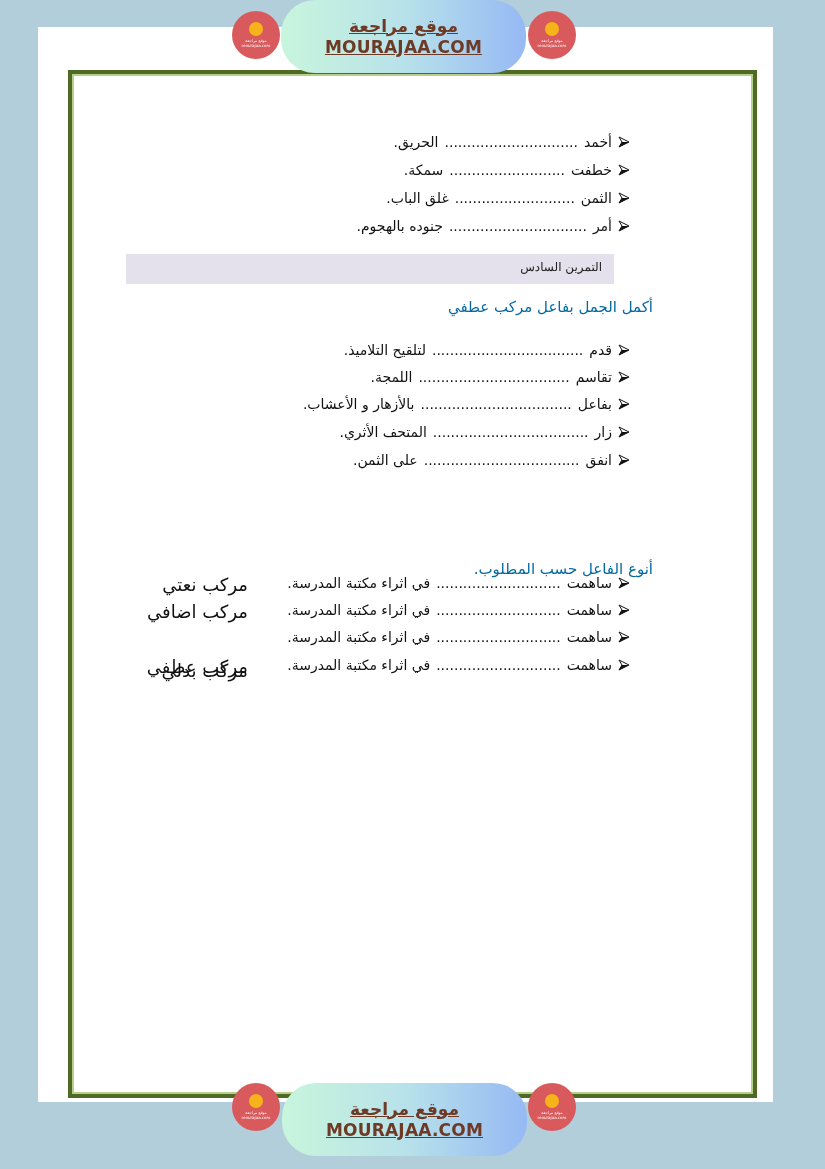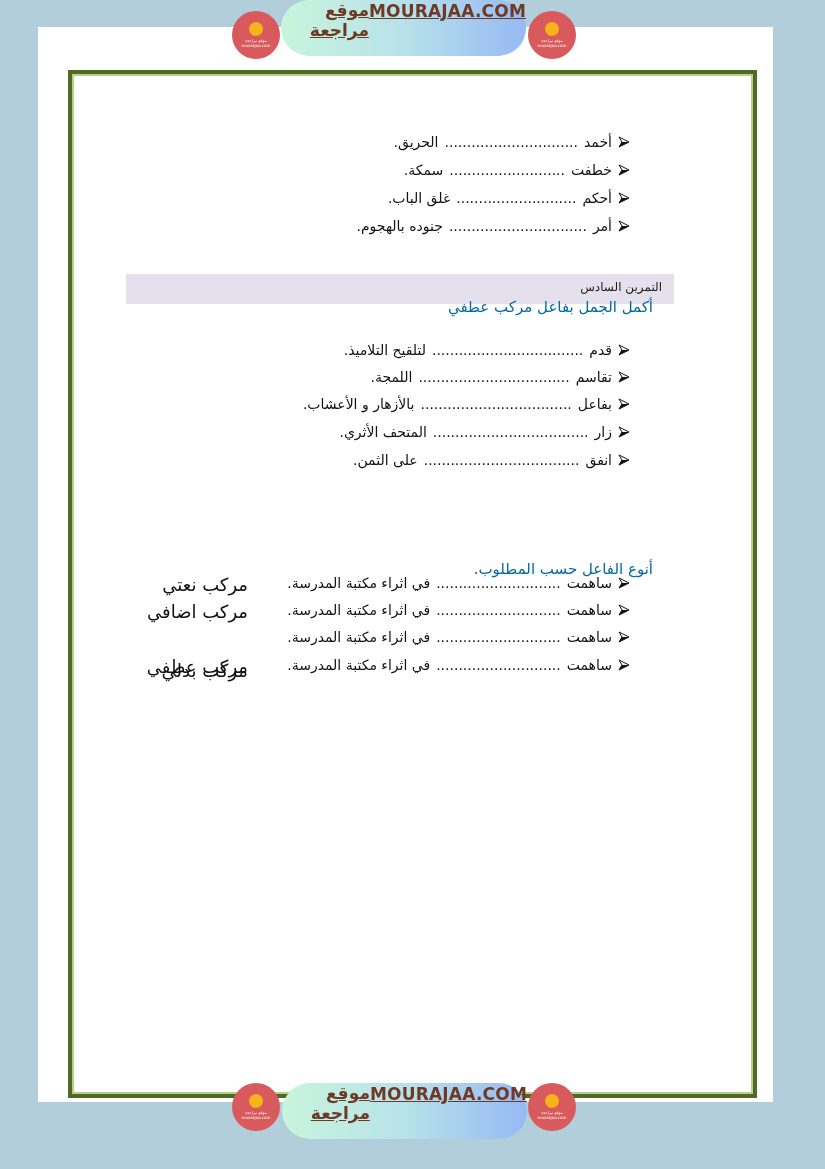--- a/index.html
+++ b/index.html
@@ -17,24 +17,24 @@
   .frame {
     position: absolute; left: 68px; top: 70px;
     width: 689px; height: 1028px;
     box-sizing: border-box;
     border: 4px solid #4f6a24;
     box-shadow: inset 0 0 0 2px #b7cf8a;
     background: #fff;
   }
   .banner {
     position: absolute;
-    width: 245px; height: 56px;
+    width: 245px; height: 73px;
     border-radius: 34px;
     background: linear-gradient(90deg, #c8f5dc 0%, #b8e2ea 50%, #96b9f4 100%);
-    display: flex; flex-direction: row; align-items: flex-start; justify-content: center;
+    display: flex; flex-direction: column; align-items: center; justify-content: center;
     color: #6e3a26;
     font-family: "DejaVu Sans", sans-serif;
     font-weight: bold;
   }
   .banner .ar { font-size: 17px; text-decoration: underline; line-height: 20px; direction: rtl; }
   .banner .en { font-size: 17px; text-decoration: underline; line-height: 22px; letter-spacing: 0.2px; }
   .badge {
     position: absolute;
     width: 48px; height: 48px; border-radius: 50%;
     background: #d85a5c;
@@ -58,23 +58,22 @@
     position: absolute; right: 195px;
     font-size: 14px; line-height: 18px;
     white-space: nowrap;
     display: flex; align-items: center; gap: 6px;
   }
   .arrow {
     display: inline-block; width: 12px; height: 12px;
   }
   .arrow svg { display: block; }
   .section-bar {
-    position: absolute; left: 126px; width: 548px; height: 30px;
+    position: absolute; left: 126px; width: 488px; height: 30px;
     background: #e5e1ec;
-    margin-top: 20px;
   }
   .section-title {
     position: absolute; right: 12px; top: 6px;
     font-family: "DejaVu Serif", serif;
     font-size: 12px; color: #222;
     direction: rtl;
   }
   .instruction {
     position: absolute; right: 172px;
     font-size: 15px; color: #0369a1; direction: rtl;
@@ -140,21 +139,21 @@
     <span>..........................</span>
     <span>سمكة.</span>
   </div>
   <div class="item" style="top:189px;">
     <span class="arrow">
         <svg width="12" height="12" viewBox="0 0 12 12">
           <path d="M1 1 L11 6 L1 11 L4 6 Z" fill="none" stroke="#111" stroke-width="1"></path>
           <path d="M4 6 L11 6 L1 11 Z" fill="#111"></path>
         </svg>
       </span>
-    <span>أحكم</span>
+    <span>الثمن</span>
     <span>...........................</span>
     <span>غلق الباب.</span>
   </div>
   <div class="item" style="top:217px;">
     <span class="arrow">
         <svg width="12" height="12" viewBox="0 0 12 12">
           <path d="M1 1 L11 6 L1 11 L4 6 Z" fill="none" stroke="#111" stroke-width="1"></path>
           <path d="M4 6 L11 6 L1 11 Z" fill="#111"></path>
         </svg>
       </span>

